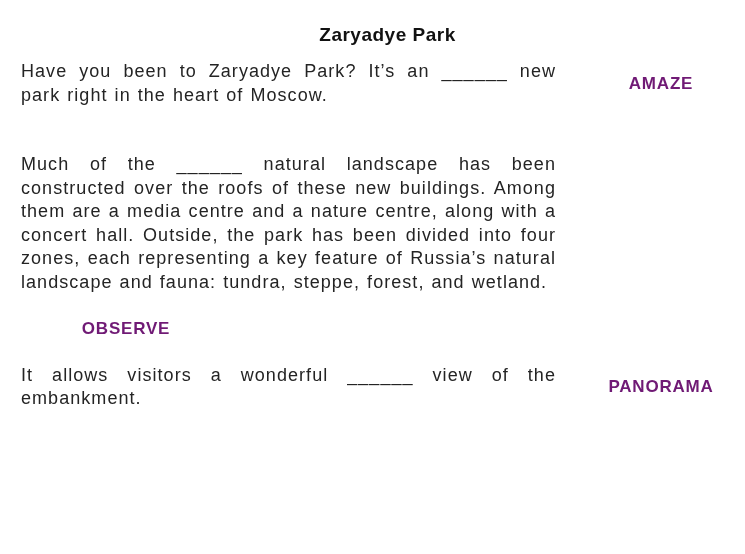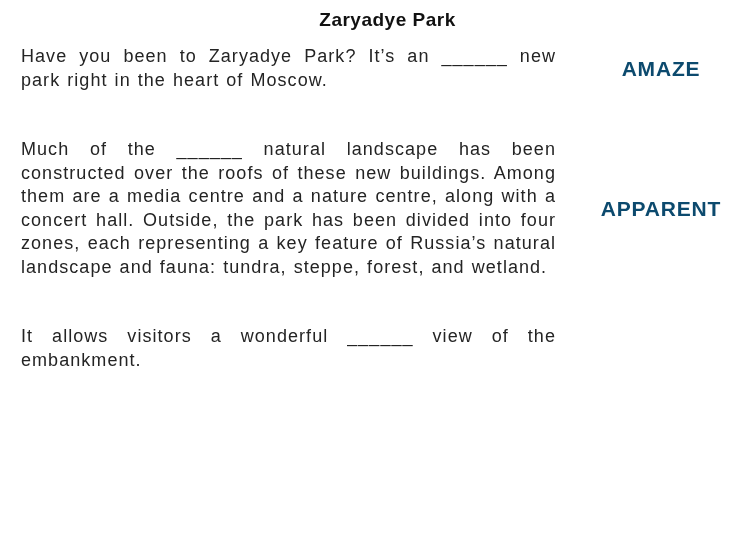--- a/index.html
+++ b/index.html
@@ -8,21 +8,21 @@
     background: #ffffff;
   }
   body {
     width: 745px;
     height: 554px;
     overflow: hidden;
     font-family: "Liberation Sans", "DejaVu Sans", sans-serif;
     color: #1f1f1f;
   }
   .page {
-    padding-top: 9px;
+    padding-top: 24px;
     width: 745px;
   }
   .doc-title {
     margin-left: 30px;
     width: 715px;
     text-align: center;
     font-weight: bold;
     font-size: 19px;
     line-height: 22px;
     letter-spacing: 0.5px;
@@ -44,47 +44,48 @@
     line-height: 23.5px;
     letter-spacing: 1.05px;
     word-spacing: 1px;
     color: #242424;
   }
   .keyword-cell {
     width: 168px;
     margin-left: 21px;
     text-align: center;
     font-weight: bold;
-    font-size: 21px;
+    font-size: 17px;
     line-height: 23.5px;
     letter-spacing: 0.8px;
-    color: #0c4a6e;
+    color: #701a75;
     white-space: nowrap;
   }
 </style>
 </head>
 <body>
 
 <div class="page">
 
   <div class="doc-title">Zaryadye Park</div>
 
   <div class="row">
     <div class="text-cell">Have you been to Zaryadye Park? It’s an ______ new park right in the heart of Moscow.</div>
     <div class="keyword-cell">AMAZE</div>
   </div>
 
   <div class="row">
   </div>
 
   <div class="row">
     <div class="text-cell">Much of the ______ natural landscape has been constructed over the roofs of these new buildings. Among them are a media centre and a nature centre, along with a concert hall. Outside, the park has been divided into four zones, each representing a key feature of Russia’s natural landscape and fauna: tundra, steppe, forest, and wetland.</div>
-    <div class="keyword-cell">APPARENT</div>
   </div>
 
   <div class="row">
+    <div class="keyword-cell">OBSERVE</div>
   </div>
 
   <div class="row">
     <div class="text-cell">It allows visitors a wonderful ______ view of the embankment.</div>
+    <div class="keyword-cell">PANORAMA</div>
   </div>
 
 </div>
 
 </body></html>

